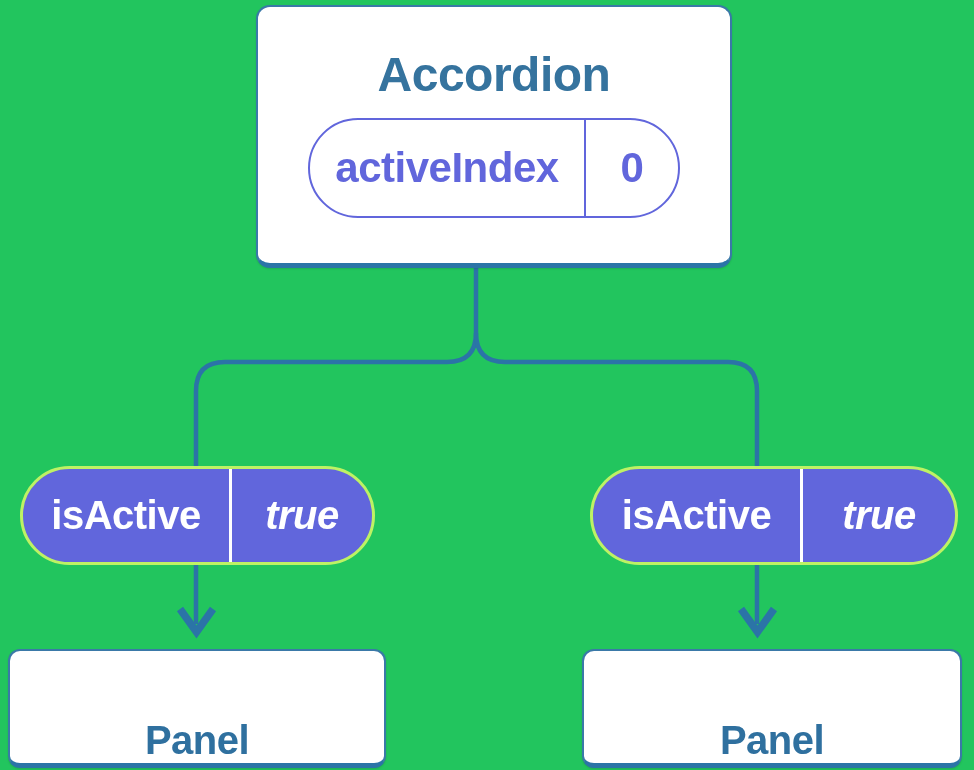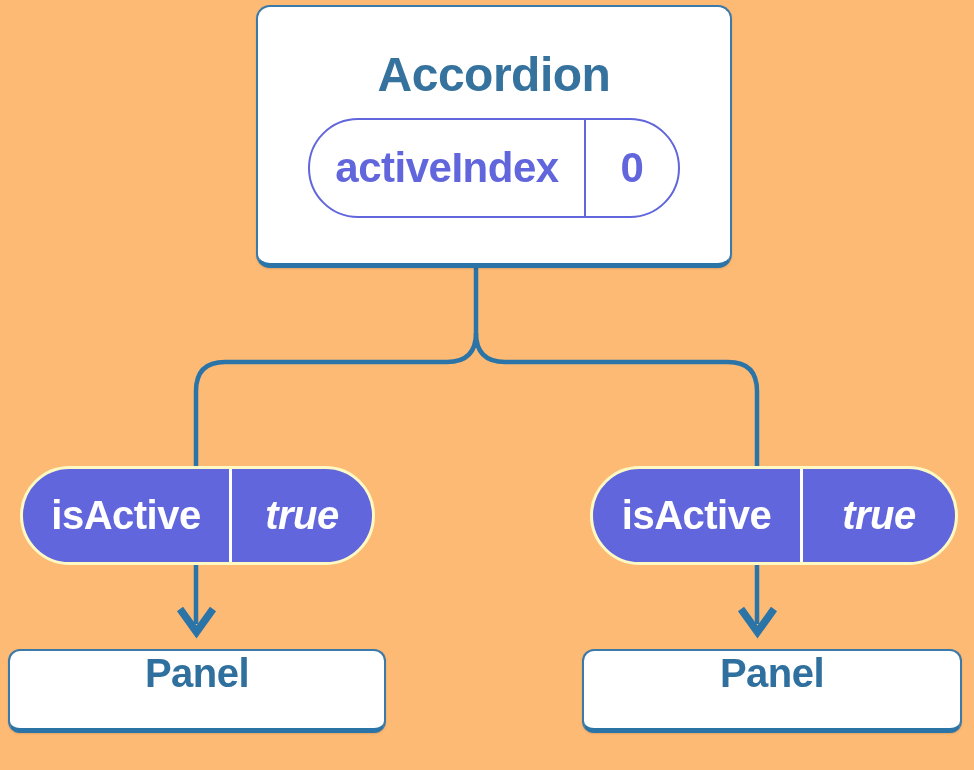--- a/index.html
+++ b/index.html
@@ -1,41 +1,41 @@
 <!DOCTYPE html>
 <html><head>
 <meta charset="utf-8">
 <style>
   html,body{margin:0;padding:0;background:#4d6570;}
   .canvas{
     position:relative;
     width:974px;height:770px;
-    background:#fdba74;
+    background:#22c55e;
     overflow:hidden;
     font-family:"Liberation Sans","DejaVu Sans",sans-serif;
     font-weight:700;
     letter-spacing:-0.5px;
   }
   .canvas *{box-sizing:border-box;}
   svg.connectors{position:absolute;left:0;top:0;z-index:1;}
 
   
   .component-box{
     position:absolute;
     background:#ffffff;
     border:2px solid #3a79a8;
     border-bottom:5px solid #2b74a7;
     border-radius:14px;
     z-index:2;
     box-shadow:0 1px 2px rgba(0,0,0,0.12);
   }
   .root-box{left:256px;top:5px;width:476px;height:263px;}
   .panel-box{
-    top:649px;height:84px;border-radius:12px;
-    display:flex;align-items:flex-start;justify-content:center;
+    top:649px;height:119px;border-radius:12px;
+    display:flex;align-items:flex-end;justify-content:center;
   }
   .panel-left{left:8px;width:378px;}
   .panel-right{left:582px;width:380px;}
   .box-title{
     position:absolute;left:0;right:0;top:40px;
     text-align:center;
     font-size:48px;color:#35739e;
   }
   .panel-title{font-size:40px;color:#2f709f;}
 
@@ -52,21 +52,21 @@
     border-right:2.5px solid #6166dc;
   }
   .state-pill .cell-value{
     flex:1;display:flex;align-items:center;justify-content:center;
   }
 
   
   .prop-pill{
     position:absolute;top:466px;height:99px;
     background:#6166dc;
-    border:3px solid #fef9c3;border-radius:60px;
+    border:3px solid #bef264;border-radius:60px;
     display:flex;align-items:stretch;
     color:#ffffff;font-size:40px;
     z-index:3;
   }
   .pill-left{left:20px;width:355px;}
   .pill-right{left:590px;width:368px;}
   .prop-pill .cell-name{
     display:flex;align-items:center;justify-content:center;
     border-right:3px solid #ffffff;
   }

